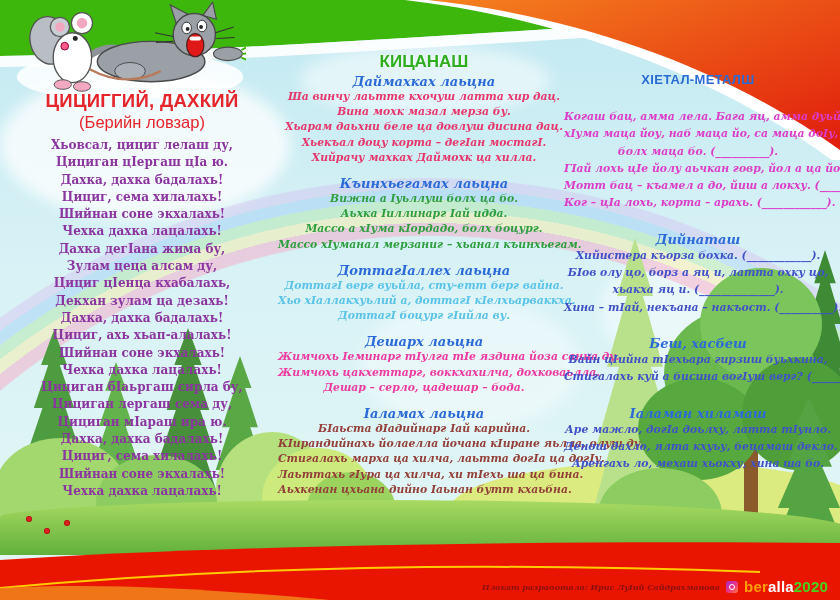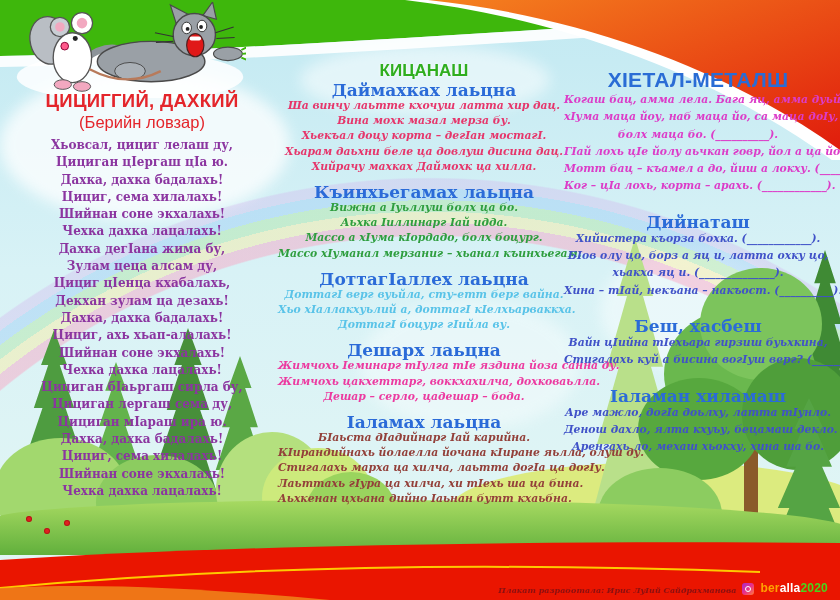--- a/index.html
+++ b/index.html
@@ -21,41 +21,41 @@
   .meadow{position:absolute;left:450px;top:462px;width:420px;height:95px;border-radius:50%;background:#dcea72;opacity:.9;}
   .grass{position:absolute;left:-10px;top:500px;width:860px;height:55px;
          background:linear-gradient(180deg,#a8da62,#61b03c);border-radius:45% 55% 0 0/20px 30px 0 0;}
   .path-tan{position:absolute;left:-20px;top:515px;width:230px;height:38px;border-radius:50%;background:#d9a858;opacity:.65;filter:blur(2px);}
   .flower{position:absolute;width:6px;height:6px;border-radius:50%;background:#e02020;box-shadow:0 0 0 1px rgba(120,0,0,.4) inset;}
   .shape-layer{position:absolute;left:0;}
   
   .col{position:absolute;text-align:center;z-index:8;}
   .script{font-family:"DejaVu Serif",serif;font-weight:bold;}
   .col-left{left:14px;top:90px;width:256px;}
-  .col-mid{left:278px;top:60px;width:292px;}
+  .col-mid{left:278px;top:51px;width:292px;}
   .col-right{left:564px;top:70px;width:268px;}
   .left-title{font-size:18.5px;line-height:22px;font-weight:bold;color:#e4252b;letter-spacing:.3px;}
   .left-subtitle{font-size:16.5px;line-height:20px;font-weight:normal;color:#e4252b;margin-bottom:5px;}
   .col-left .poem-line{font-size:12px;line-height:17.3px;color:#8b35a0;white-space:nowrap;}
   .mid-title{font-size:17px;line-height:21px;font-weight:bold;color:#2fae1f;text-shadow:0 0 3px #ffffff;margin-bottom:2px;}
-  .right-title{font-size:21px;line-height:19px;font-weight:bold;color:#2a6cd5;margin-bottom:2px;letter-spacing:.3px;}
-  .sec-heading{font-family:"DejaVu Serif",serif;font-weight:bold;
-               font-size:17px;line-height:15px;color:#2b6bd8;margin-top:11px;}
+  .right-title{font-size:13px;line-height:19px;font-weight:bold;color:#2a6cd5;margin-bottom:19px;letter-spacing:.3px;}
+  .sec-heading{font-family:"DejaVu Serif",serif;font-style:italic;font-weight:bold;
+               font-size:13px;line-height:15px;color:#2b6bd8;margin-top:11px;}
   .col-mid .sec-heading:first-child{margin-top:2px;}
   .col-right .sec-heading{margin-top:20px;}
   .sec-line{font-family:"DejaVu Serif",serif;font-style:italic;font-weight:bold;
             font-size:10.8px;white-space:nowrap;}
   .col-mid .sec-line{line-height:15.2px;}
   .col-right .sec-line{line-height:17.3px;}
   
-  .credit-row{position:absolute;right:12px;bottom:5px;display:flex;align-items:flex-end;gap:6px;z-index:10;}
+  .credit-row{position:absolute;right:12px;bottom:5px;display:flex;align-items:center;gap:6px;z-index:10;}
   .credit-text{font-family:"DejaVu Serif",serif;font-style:italic;font-weight:bold;font-size:8px;color:#8a1010;}
   .ig-icon{width:12px;height:12px;border-radius:3px;background:linear-gradient(135deg,#a32ccf,#e8308a,#ff7a3c);position:relative;flex:0 0 auto;}
   .ig-icon::before{content:"";position:absolute;left:3px;top:3px;width:4px;height:4px;border:1.2px solid #fff;border-radius:50%;}
-  .handle{font-size:12px;font-weight:bold;letter-spacing:.2px;}
+  .handle{font-size:15px;font-weight:bold;letter-spacing:.2px;}
   .h-prefix{color:#ffa000;} .h-name{color:#ffffff;} .h-year{color:#49d41c;}
 </style>
 </head>
 <body>
 
 <div class="poster">
 
   <div class="cloud" style="left:0px;top:70px;width:290px;height:150px;"></div>
   <div class="cloud" style="left:300px;top:45px;width:250px;height:70px;opacity:.5;"></div>
   <div class="cloud" style="left:600px;top:250px;width:180px;height:120px;opacity:.45;"></div>
@@ -173,22 +173,22 @@
         <div class="poem-line script">Чехка дахка лацалахь!</div>
       </div>
   </div>
 
   <div class="col col-mid">
     <div class="mid-title">КИЦАНАШ</div>
     <div>
         <div class="sec-heading">Даймахках лаьцна</div>
         <div class="sec-line" style="color: rgb(230, 54, 107);">Ша винчу лаьтте кхочуш латта хир дац.</div>
         <div class="sec-line" style="color: rgb(230, 54, 107);">Вина мохк мазал мерза бу.</div>
+        <div class="sec-line" style="color: rgb(230, 54, 107);">Хьарам даьхни беле ца довлуш дисина дац.</div>
         <div class="sec-line" style="color: rgb(230, 54, 107);">Хьекъал доцу корта – дегIан мостагI.</div>
-        <div class="sec-line" style="color: rgb(230, 54, 107);">Хьарам даьхни беле ца довлуш дисина дац.</div>
         <div class="sec-line" style="color: rgb(230, 54, 107);">Хийрачу махках Даймохк ца хилла.</div>
         <div class="sec-heading">Къинхьегамах лаьцна</div>
         <div class="sec-line" style="color: rgb(47, 158, 63);">Вижна а Iуьллуш болх ца бо.</div>
         <div class="sec-line" style="color: rgb(47, 158, 63);">Аьхка Iиллинарг Iай идда.</div>
         <div class="sec-line" style="color: rgb(47, 158, 63);">Массо а хIума кIордадо, болх боцург.</div>
         <div class="sec-line" style="color: rgb(47, 158, 63);">Массо хIуманал мерзаниг – хьанал къинхьегам.</div>
         <div class="sec-heading">ДоттагIаллех лаьцна</div>
         <div class="sec-line" style="color: rgb(89, 195, 232);">ДоттагI верг вуьйла, сту-етт берг вайна.</div>
         <div class="sec-line" style="color: rgb(89, 195, 232);">Хьо хIаллакхуьлий а, доттагI кIелхьарваккха.</div>
         <div class="sec-line" style="color: rgb(89, 195, 232);">ДоттагI боцург гIийла ву.</div>

